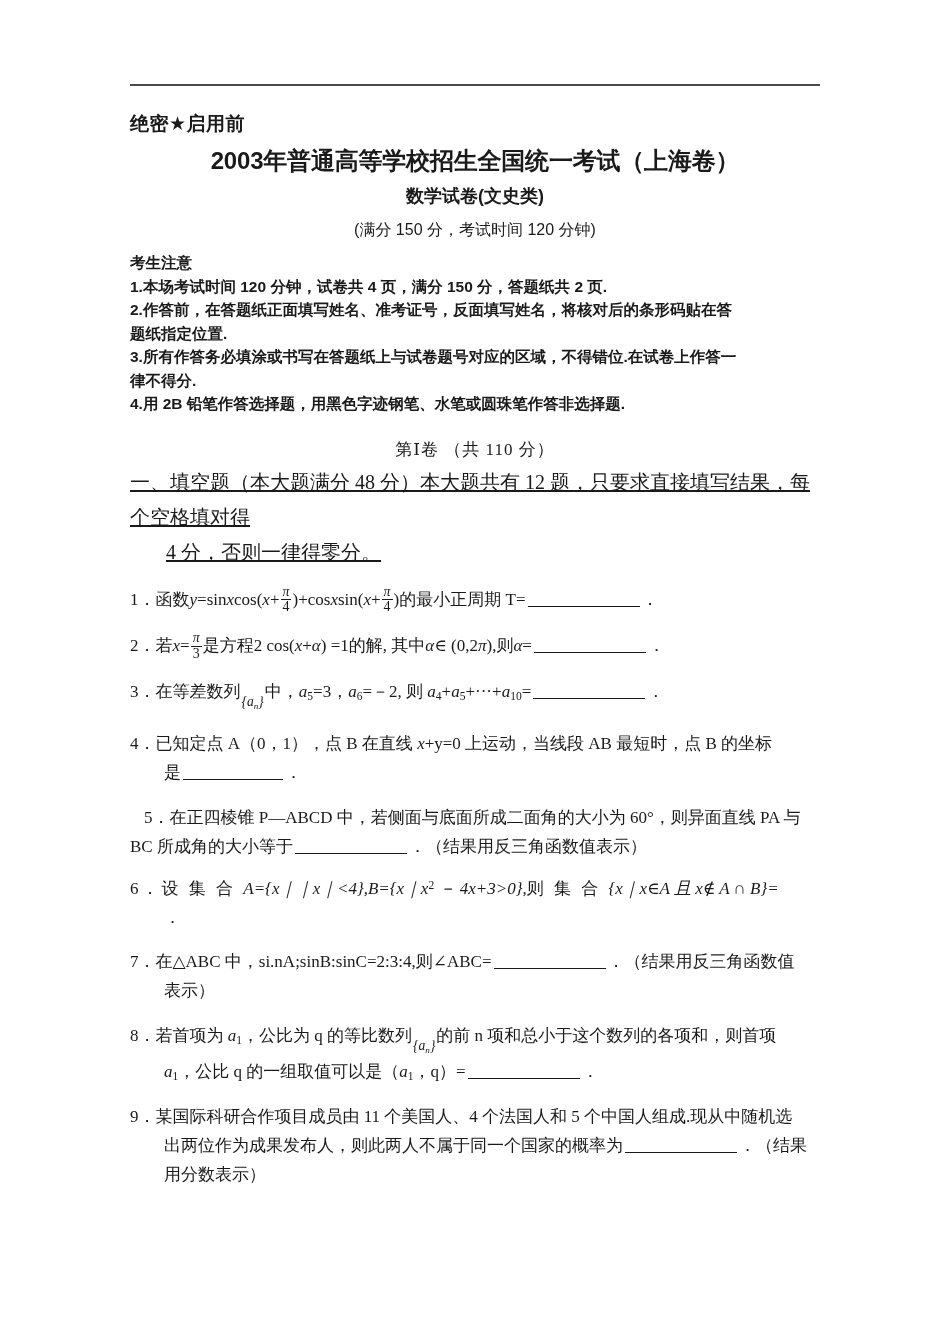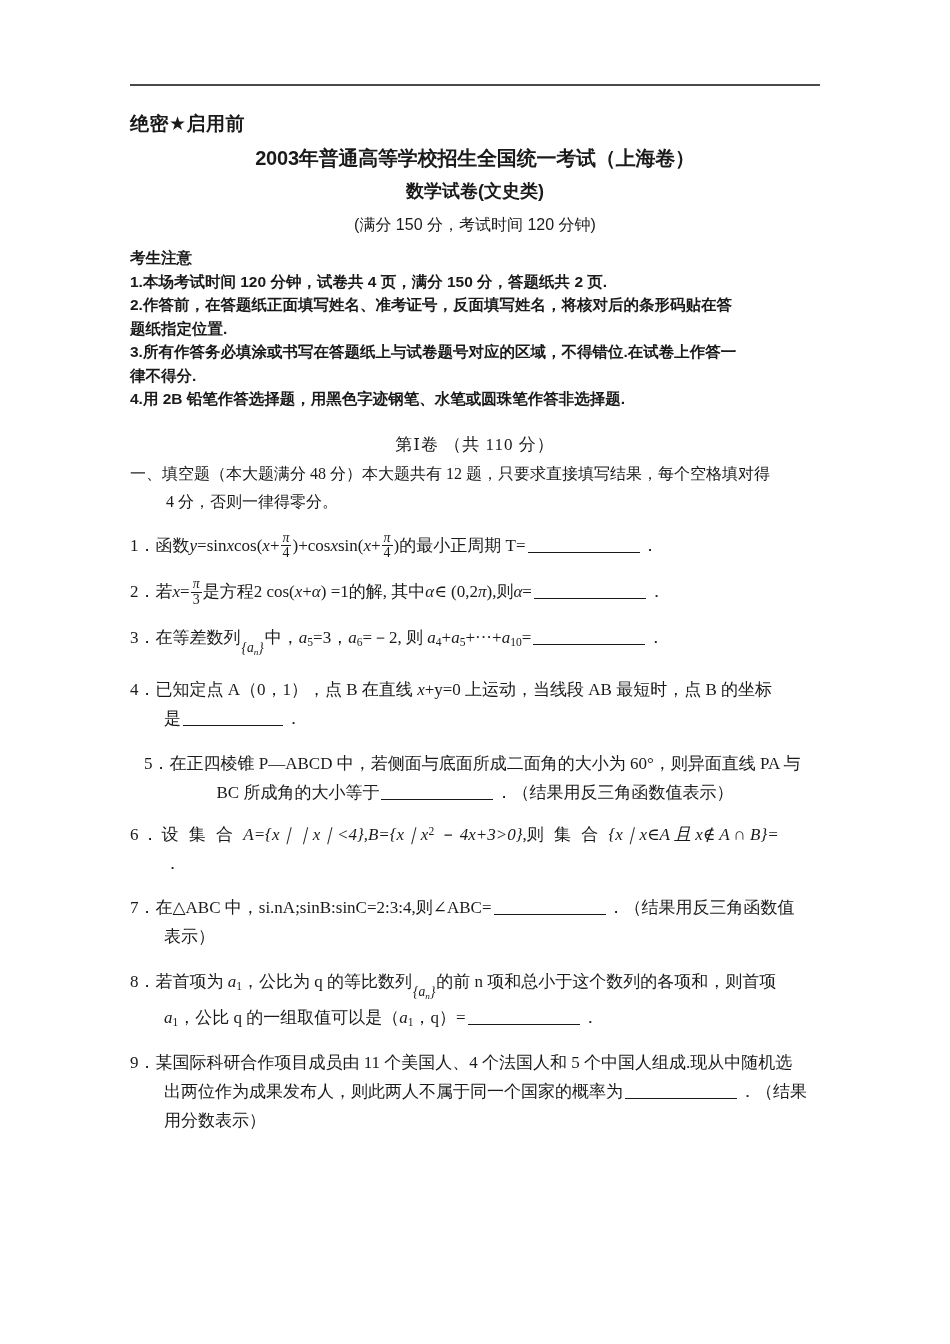--- a/index.html
+++ b/index.html
@@ -37,21 +37,21 @@
   .secret-line {
     margin-top: 25px;
     font-family: "Liberation Sans", "DejaVu Sans", sans-serif;
     font-weight: bold;
     font-size: 19px;
     letter-spacing: .5px;
   }
   .title-main {
     text-align: center;
     font-family: "Liberation Sans", "DejaVu Sans", sans-serif;
-    font-size: 20px;
+    font-size: 24px;
     font-weight: bold;
     margin-top: 8px;
     white-space: nowrap;
     letter-spacing: -0.2px;
   }
   .title-sub {
     text-align: center;
     font-family: "Liberation Sans", "DejaVu Sans", sans-serif;
     font-size: 18px;
     font-weight: bold;
@@ -75,35 +75,36 @@
   .notice div { }
 
   
   .juan-header {
     text-align: center;
     font-size: 17px;
     margin-top: 22px;
     letter-spacing: 1px;
   }
   .section-intro {
-    font-size: 16px;
+    font-size: 20px;
     line-height: 1.75;
     margin-top: 4px;
+    text-decoration: underline;
   }
   .section-intro .indent2 { display:block; padding-left: 36px; }
 
   .q {
     font-size: 17px;
     line-height: 1.7;
     margin-top: 16px;
     position: relative;
   }
   .q-tight { margin-top: 13px; }
   .q .cont { display:block; padding-left: 34px; }
-  .q .cont0 { display:block; padding-left: 0; text-align: center; }
+  .q .cont0 { display:block; padding-left: 0; }
 
   .blank {
     display: inline-block;
     border-bottom: 1.3px solid #1a1a1a;
     width: 112px;
     vertical-align: -2px;
     margin: 0 2px;
   }
   .blank-sm { width: 100px; }
 

